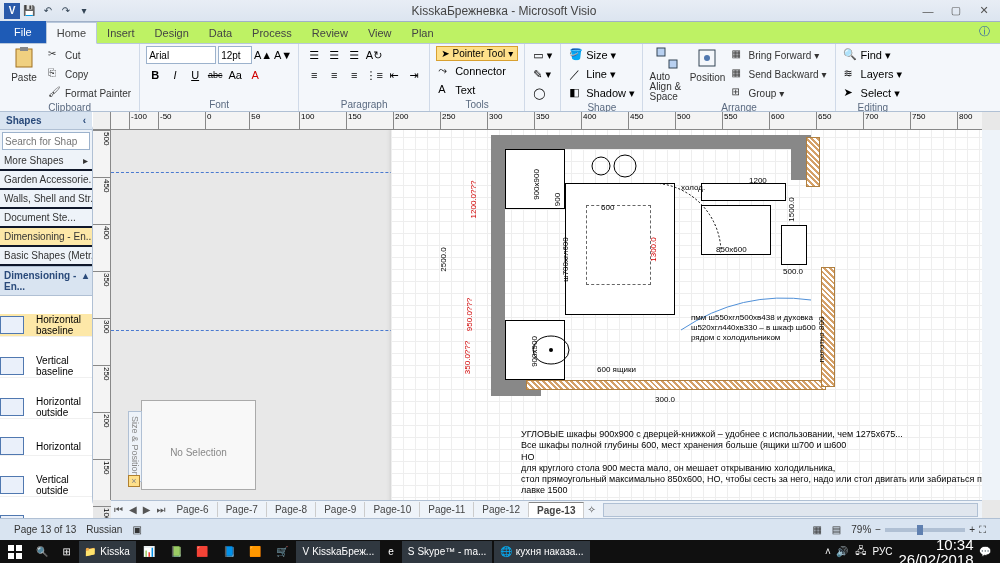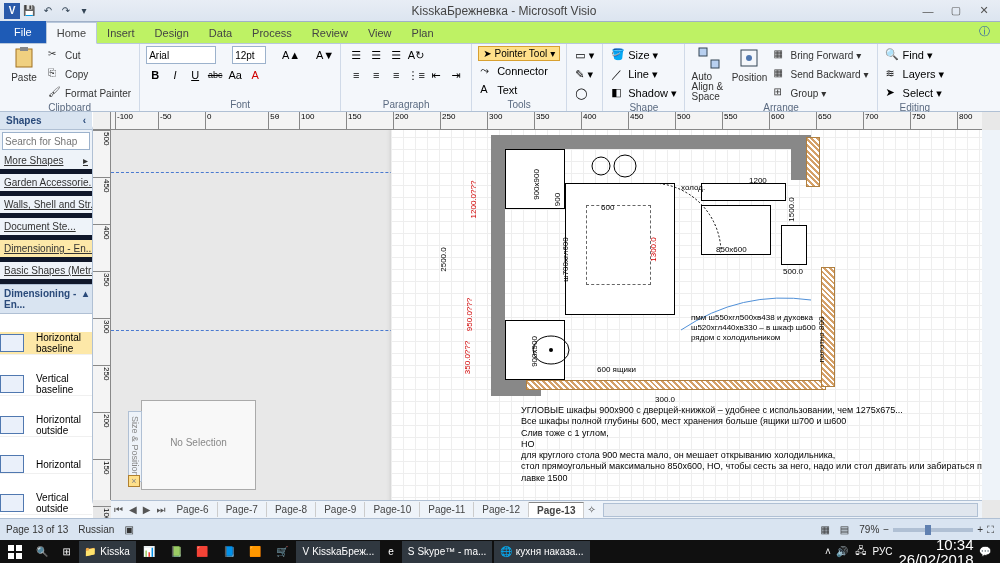--- a/index.html
+++ b/index.html
@@ -30,21 +30,21 @@
 .font-btns { display: flex; gap: 2px; }
 .fb { width: 18px; height: 18px; display: flex; align-items: center; justify-content: center; font-size: 11px; border: 1px solid transparent; }
 .pointer-tool { background: #ffe08a; border: 1px solid #d8a030; padding: 1px 4px; display: flex; align-items: center; gap: 3px; font-size: 10px; }
 
 .workspace { height: 406px; display: flex; }
 
 .shapes-panel { width: 93px; background: #eef3f9; border-right: 1px solid #b0c0d4; display: flex; flex-direction: column; font-size: 10px; border-radius: 20px; }
 .shapes-hdr { background: #d9e4f1; padding: 3px 6px; font-weight: bold; color: #2a4a7a; border-bottom: 1px solid #b0c0d4; display: flex; justify-content: space-between; }
 .shapes-search { padding: 2px; text-decoration: underline; }
 .shapes-search input { width: 100%; font-size: 10px; height: 18px; border: 1px solid #9cb2cc; padding: 0 2px; }
-.stencil { padding: 3px 4px; border-bottom: 5px solid #0f172a; color: #333; white-space: nowrap; overflow: hidden; display: flex; justify-content: space-between; text-decoration: underline; }
+.stencil { padding: 3px 4px; border-bottom: 2px solid #0f172a; color: #333; white-space: nowrap; overflow: hidden; display: flex; justify-content: space-between; }
 .stencil.active { background: #fde8a8; }
 .stencil-hdr { background: #d9e4f1; padding: 3px 4px; font-weight: bold; color: #2a4a7a; border-top: 1px solid #b0c0d4; border-bottom: 1px solid #b0c0d4; display:flex; justify-content:space-between;}
 .shape-list { flex: 1; overflow: hidden; background: #fff; }
 .shape-item { display: flex; align-items: center; gap: 12px; padding: 0; border-bottom: 1px solid #f0f0f0; margin-top: 18px; }
 .shape-item.sel { background: #fde8a8; }
 .shape-ico { width: 24px; height: 18px; border: 1px solid #5078b0; background: #eaf0fa; flex-shrink: 0; }
 
 .canvas-area { flex: 1; position: relative; background: #e8e8e8; overflow: hidden; }
 .ruler-h { position: absolute; top: 0; left: 18px; right: 18px; height: 18px; background: #f4f4f4; border-bottom: 1px solid #888; font-size: 8px; overflow: hidden; }
 .ruler-h div { position: absolute; border-left: 1px solid #888; height: 18px; padding-left: 1px; top: 0; }
@@ -60,30 +60,30 @@
 
 .drw { position: absolute; }
 .wall { background: #888; }
 .wall-h { background: repeating-linear-gradient(45deg,#d4a068,#d4a068 2px,#fff 2px,#fff 4px); border:1px solid #b08040;}
 .box { border: 1px solid #000; background: #fff; }
 .box-dash { border: 1px dashed #666; }
 .dim-t { font-size: 8px; color: #000; white-space: nowrap; }
 .dim-r { color: #d00000; }
 .note { font-size: 9px; color: #000; line-height: 1.25; }
 
-.size-pos { position: absolute; left: 18px; top: 280px; width: 110px; background: #f8f8f8; border: 1px solid #aaa; padding: 8px; font-size: 10px; }
+.size-pos { position: absolute; left: 18px; top: 280px; width: 110px; background: #f8f8f8; border: 1px solid #aaa; padding: 18px; font-size: 10px; }
 .size-pos-hdr { writing-mode: vertical-rl; position: absolute; left: -14px; top: 10px; font-size: 9px; background: #eef3f9; padding: 4px 1px; border: 1px solid #b0c0d4; }
 
 .page-tabs { position: absolute; bottom: 0; left: 18px; right: 18px; height: 18px; background: #eef3f9; border-top: 1px solid #b0c0d4; display: flex; align-items: center; font-size: 10px; }
 .pt-nav { padding: 0 3px; color: #555; }
 .ptab { padding: 2px 8px; border-right: 1px solid #ccc; color: #444; }
 .ptab.active { background: #fff; border-top: 1px solid #888; font-weight: bold; }
 .scrollbar-v { position: absolute; top: 18px; right: 0; width: 18px; bottom: 18px; background: #eef3f9; }
 
-.statusbar { height: 22px; background: #d9e4f1; border-top: 1px solid #b0c0d4; display: flex; align-items: center; padding: 0 6px; font-size: 10px; color: #333; gap: 10px; }
+.statusbar { height: 22px; background: #d9e4f1; border-top: 1px solid #b0c0d4; display: flex; align-items: center; padding: 0 14px; font-size: 10px; color: #333; gap: 10px; }
 .statusbar .spacer { flex: 1; }
 .zoom-ctl { display: flex; align-items: center; gap: 4px; }
 .zoom-slider { width: 80px; height: 4px; background: #b0c0d4; position: relative; }
 .zoom-slider::after { content: ''; position: absolute; left: 40%; top: -3px; width: 6px; height: 10px; background: #6080b0; }
 
 .taskbar { height: 23px; background: #101010; display: flex; align-items: center; padding: 0 2px; gap: 2px; color: #fff; font-size: 10px; }
 .tb-item { height: 22px; padding: 0 6px; display: flex; align-items: center; gap: 3px; }
 .tb-item.active { background: #303840; }
 .tb-tray { margin-left: auto; display: flex; align-items: center; gap: 6px; padding: 0 6px; }
 .tb-clock { text-align: right; line-height: 1; font-size: 15px; }
@@ -146,21 +146,21 @@
             <span class="mi">🖌</span>
             <span>Format Painter</span>
           </div>
       </div>
     </div>
     <div class="rgroup-label">Clipboard</div>
   </div>
 
   <div class="rgroup">
     <div class="rgroup-body" style="flex-direction:column;gap:2px">
-      <div style="display:flex;gap:16px">
+      <div style="display:flex;gap:2px">
         <input class="fake" style="width: 70px;" value="Arial">
         <input class="fake" style="width: 34px;" value="12pt">
         <span class="fb">A▲</span>
         <span class="fb">A▼</span>
       </div>
       <div class="font-btns">
         <span class="fb" style="font-weight:bold">B</span>
         <span class="fb" style="font-style:italic">I</span>
         <span class="fb" style="text-decoration:underline">U</span>
         <span class="fb" style="text-decoration:line-through;font-size:9px">abc</span>
@@ -317,24 +317,24 @@
           <div class="shape-ico"></div>
           <span>Aligned out uneven</span>
         </div>
 
     </div>
   </div>
 
   <div class="canvas-area">
     <div class="ruler-corner"></div>
     <div class="ruler-h" id="rulerH">
-        <div style="left: 4px;">-100</div>
+        <div style="left: 18px;">-100</div>
         <div style="left: 47px;">-50</div>
         <div style="left: 94px;">0</div>
-        <div style="left: 157px; font-family: Liberation Mono, monospace;">50</div>
+        <div style="left: 138px; font-family: Liberation Mono, monospace;">50</div>
         <div style="left: 188px;">100</div>
         <div style="left: 235px;">150</div>
         <div style="left: 282px;">200</div>
         <div style="left: 329px;">250</div>
         <div style="left: 376px;">300</div>
         <div style="left: 423px;">350</div>
         <div style="left: 470px;">400</div>
         <div style="left: 517px;">450</div>
         <div style="left: 564px;">500</div>
         <div style="left: 611px;">550</div>
@@ -419,24 +419,23 @@
         <div class="drw dim-t" style="left:358px;top:51px">1200</div>
         <div class="drw dim-t" style="left:388px;top:80px;transform:rotate(-90deg)">1500.0</div>
         <div class="drw dim-t" style="left:392px;top:142px">500.0</div>
         <div class="drw dim-t" style="left:264px;top:270px">300.0</div>
         <div class="drw dim-t" style="left:408px;top:210px;transform:rotate(-90deg)">полотно 800</div>
         <div class="drw dim-t" style="left:290px;top:58px">холод.</div>
         <div class="drw dim-t" style="left:206px;top:240px">600 ящики</div>
 
         <div class="drw note" style="left:300px;top:188px;width:130px;font-size:8px">пмм ш550хгл500хв438 и духовка ш520хгл440хв330 – в шкаф ш600 рядом с холодильником</div>
 
-        <div class="drw note" style="left:130px;top:280px;width:480px">
+        <div class="drw note" style="left:130px;top:304px;width:480px">
           <div>УГЛОВЫЕ шкафы 900х900 с дверцей-книжкой – удобнее с использовании, чем 1275х675...</div>
           <div>Все шкафы полной глубины 600, мест хранения больше (ящики ш700 и ш600</div>
-          <div>Слив тоже с 1 углом,</div>
           <div>НО</div>
           <div>для круглого стола 900 места мало, он мешает открыванию холодильника,</div>
           <div>стол прямоугольный максимально 850х600, НО, чтобы сесть за него, надо или стол двигать или забираться по лавке 1500</div>
         </div>
       </div>
     </div>
 
     <div class="scrollbar-v"></div>
 
     <div class="page-tabs">

